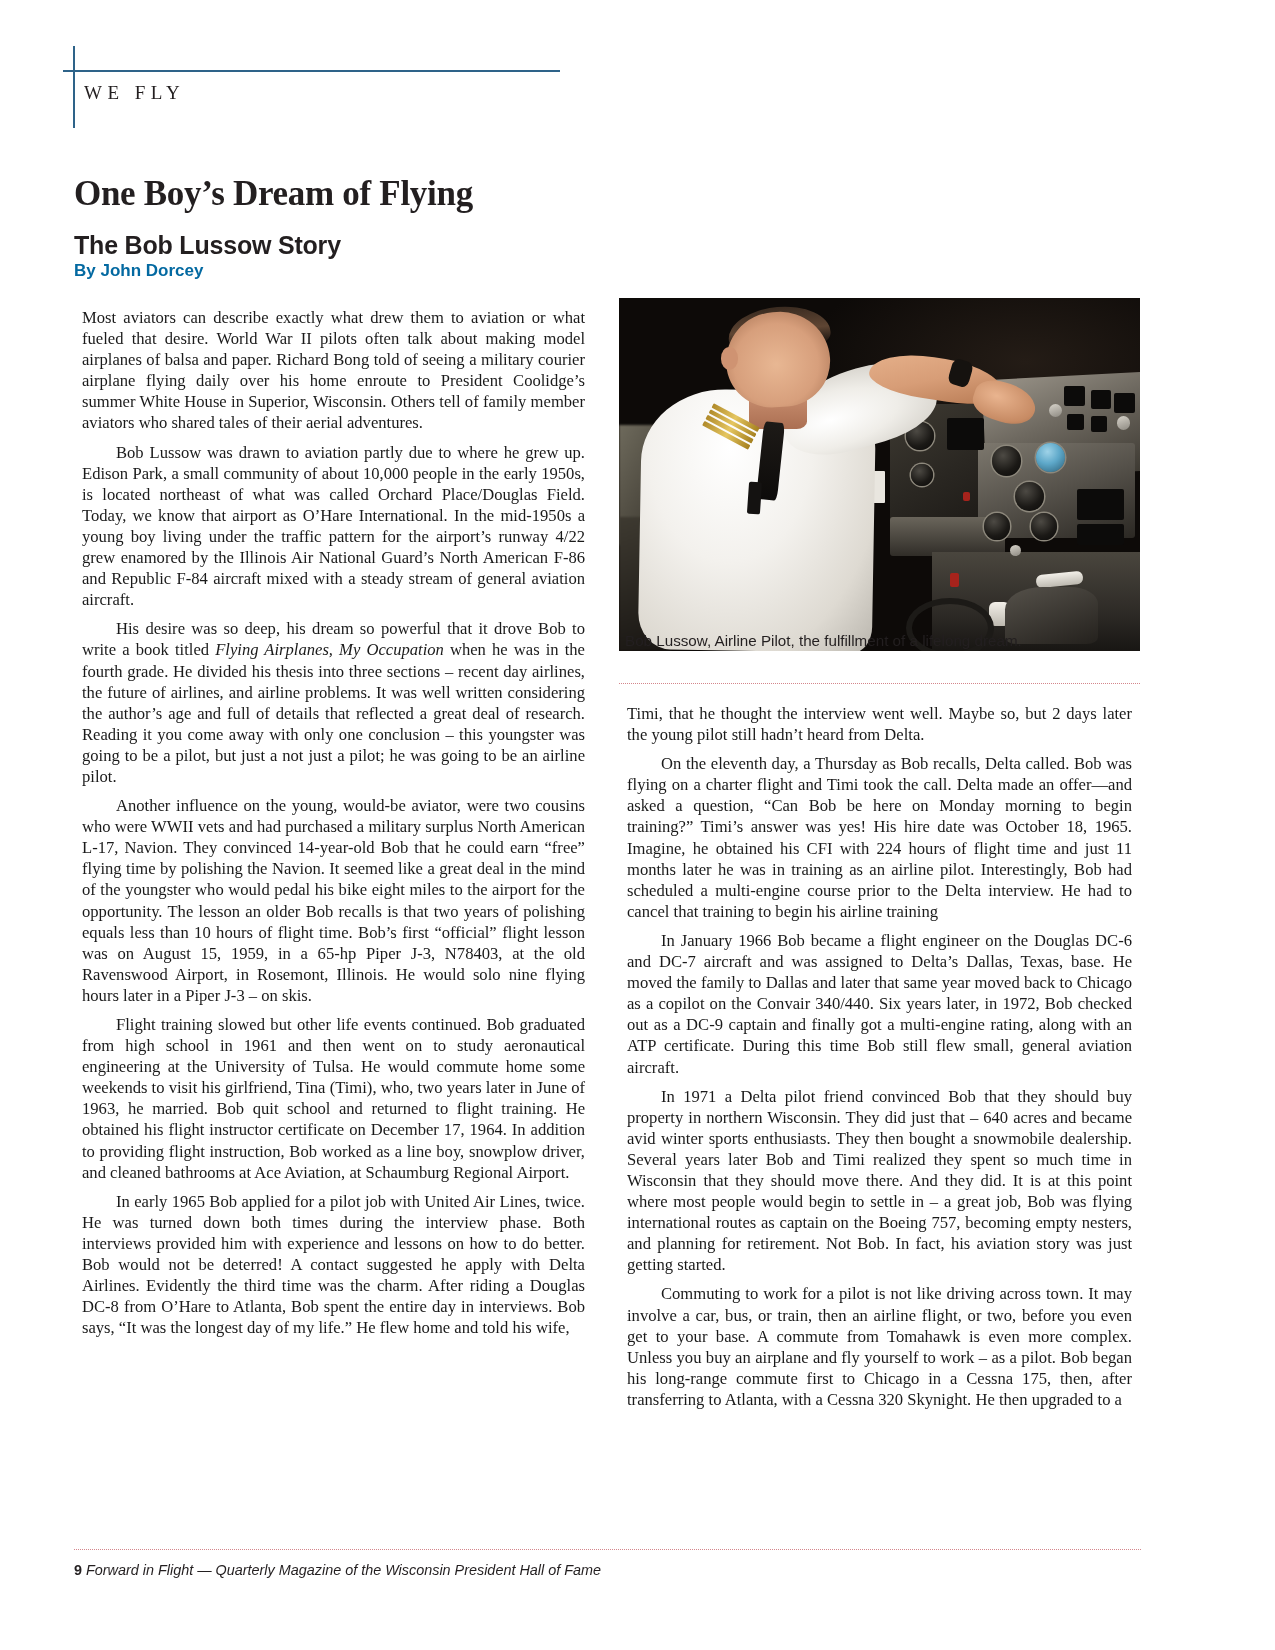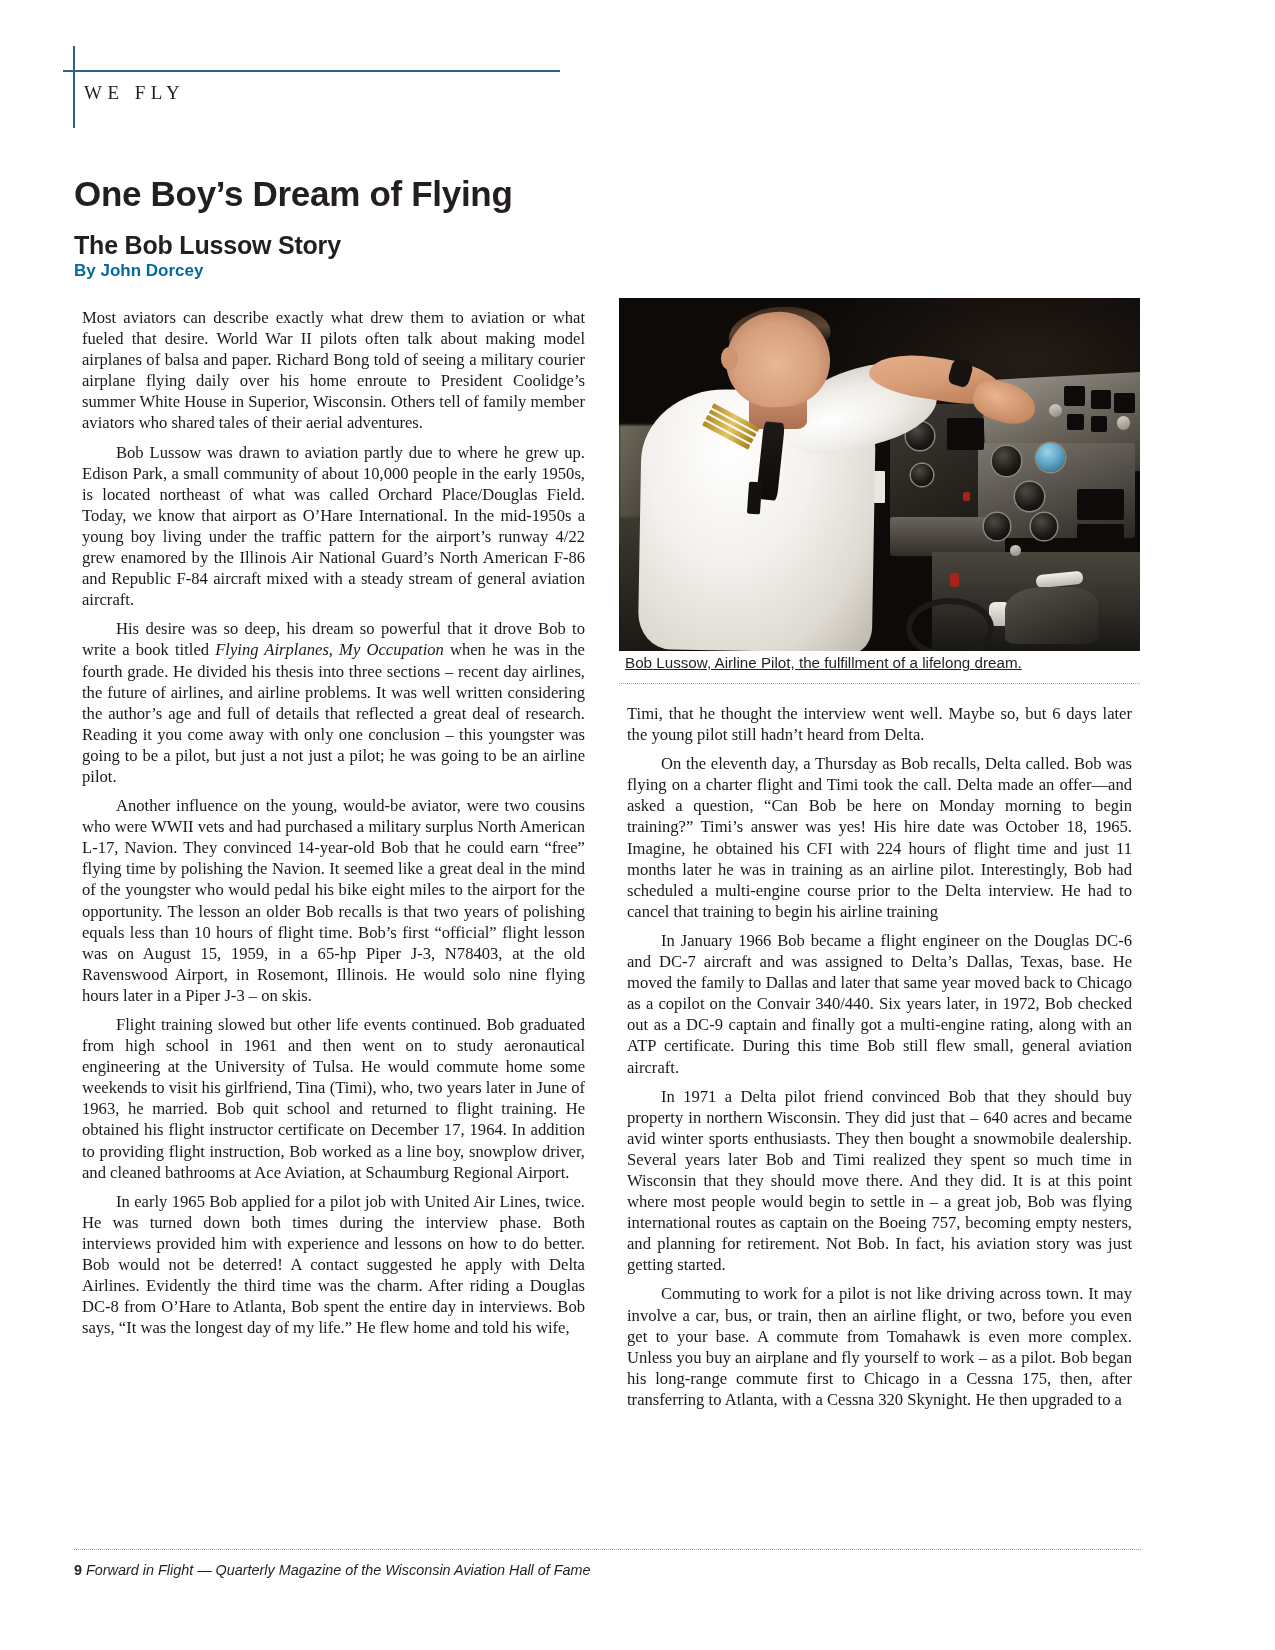--- a/index.html
+++ b/index.html
@@ -52,21 +52,21 @@
     letter-spacing: 5.5px;
     color: #231f20;
   }
 
   
   .headline {
     position: absolute;
     left: 74px;
     top: 165px;
     width: 620px;
-    font-family: Liberation Sans, sans-serif;
+    font-family: Liberation Serif, serif;
     font-weight: bold;
     font-size: 35px;
     line-height: 40px;
     color: #231f20;
     letter-spacing: -0.3px;
     margin-top: 9px;
   }
   .subhead {
     position: absolute;
     left: 74px;
@@ -283,27 +283,26 @@
     position: absolute; left: 55%; top: 85%; width: 17%; height: 17%;
     border: 6px solid #1c1a17;
     border-radius: 50%;
     background: transparent;
   }
 
   
   .caption {
     position: absolute;
     left: 625px;
-    top: 653px;
+    top: 631px;
     width: 515px;
     font-family: "Liberation Sans", "DejaVu Sans", sans-serif;
     font-size: 15.2px;
     line-height: 20px;
     color: #231f20;
-    text-decoration: underline;
   }
   .caption-rule {
     position: absolute;
     left: 619px;
     top: 683px;
     width: 521px;
     height: 1px;
     border-top: 1.4px dotted #d4868c;
   }
 
@@ -413,26 +412,26 @@
 
   <div class="col col-left">
       <p>Most aviators can describe exactly what drew them to aviation or what fueled that desire. World War II pilots often talk about making model airplanes of balsa and paper. Richard Bong told of seeing a military courier airplane flying daily over his home enroute to President Coolidge’s summer White House in Superior, Wisconsin. Others tell of family member aviators who shared tales of their aerial adventures.</p>
       <p>Bob Lussow was drawn to aviation partly due to where he grew up. Edison Park, a small community of about 10,000 people in the early 1950s, is located northeast of what was called Orchard Place/Douglas Field. Today, we know that airport as O’Hare International. In the mid-1950s a young boy living under the traffic pattern for the airport’s runway 4/22 grew enamored by the Illinois Air National Guard’s North American F-86 and Republic F-84 aircraft mixed with a steady stream of general aviation aircraft.</p>
       <p>His desire was so deep, his dream so powerful that it drove Bob to write a book titled <em>Flying Airplanes, My Occupation</em> when he was in the fourth grade. He divided his thesis into three sections – recent day airlines, the future of airlines, and airline problems. It was well written considering the author’s age and full of details that reflected a great deal of research. Reading it you come away with only one conclusion – this youngster was going to be a pilot, but just a not just a pilot; he was going to be an airline pilot.</p>
       <p>Another influence on the young, would-be aviator, were two cousins who were WWII vets and had purchased a military surplus North American L-17, Navion. They convinced 14-year-old Bob that he could earn “free” flying time by polishing the Navion. It seemed like a great deal in the mind of the youngster who would pedal his bike eight miles to the airport for the opportunity. The lesson an older Bob recalls is that two years of polishing equals less than 10 hours of flight time. Bob’s first “official” flight lesson was on August 15, 1959, in a 65-hp Piper J-3, N78403, at the old Ravenswood Airport, in Rosemont, Illinois. He would solo nine flying hours later in a Piper J-3 – on skis.</p>
       <p>Flight training slowed but other life events continued. Bob graduated from high school in 1961 and then went on to study aeronautical engineering at the University of Tulsa. He would commute home some weekends to visit his girlfriend, Tina (Timi), who, two years later in June of 1963, he married. Bob quit school and returned to flight training. He obtained his flight instructor certificate on December 17, 1964. In addition to providing flight instruction, Bob worked as a line boy, snowplow driver, and cleaned bathrooms at Ace Aviation, at Schaumburg Regional Airport.</p>
       <p>In early 1965 Bob applied for a pilot job with United Air Lines, twice. He was turned down both times during the interview phase. Both interviews provided him with experience and lessons on how to do better. Bob would not be deterred! A contact suggested he apply with Delta Airlines. Evidently the third time was the charm. After riding a Douglas DC-8 from O’Hare to Atlanta, Bob spent the entire day in interviews. Bob says, “It was the longest day of my life.” He flew home and told his wife,</p>
     </div>
   <div class="col col-right-top">
-      <p>Timi, that he thought the interview went well. Maybe so, but 6 days later the young pilot still hadn’t heard from Delta.</p>
+      <p>Timi, that he thought the interview went well. Maybe so, but 2 days later the young pilot still hadn’t heard from Delta.</p>
       <p>On the eleventh day, a Thursday as Bob recalls, Delta called. Bob was flying on a charter flight and Timi took the call. Delta made an offer—and asked a question, “Can Bob be here on Monday morning to begin training?” Timi’s answer was yes! His hire date was October 18, 1965. Imagine, he obtained his CFI with 224 hours of flight time and just 11 months later he was in training as an airline pilot. Interestingly, Bob had scheduled a multi-engine course prior to the Delta interview. He had to cancel that training to begin his airline training</p>
       <p>In January 1966 Bob became a flight engineer on the Douglas DC-6 and DC-7 aircraft and was assigned to Delta’s Dallas, Texas, base. He moved the family to Dallas and later that same year moved back to Chicago as a copilot on the Convair 340/440. Six years later, in 1972, Bob checked out as a DC-9 captain and finally got a multi-engine rating, along with an ATP certificate. During this time Bob still flew small, general aviation aircraft.</p>
       <p>In 1971 a Delta pilot friend convinced Bob that they should buy property in northern Wisconsin. They did just that – 640 acres and became avid winter sports enthusiasts. They then bought a snowmobile dealership. Several years later Bob and Timi realized they spent so much time in Wisconsin that they should move there. And they did. It is at this point where most people would begin to settle in – a great job, Bob was flying international routes as captain on the Boeing 757, becoming empty nesters, and planning for retirement. Not Bob. In fact, his aviation story was just getting started.</p>
       <p>Commuting to work for a pilot is not like driving across town. It may involve a car, bus, or train, then an airline flight, or two, before you even get to your base. A commute from Tomahawk is even more complex. Unless you buy an airplane and fly yourself to work – as a pilot. Bob began his long-range commute first to Chicago in a Cessna 175, then, after transferring to Atlanta, with a Cessna 320 Skynight. He then upgraded to a</p>
     </div>
 
   <div class="footer-rule"></div>
   <div class="footer">
     <span class="pg">9</span>
-    <span class="ft">Forward in Flight — Quarterly Magazine of the Wisconsin Aviation Hall of Fame</span>
+    <span class="ft">Forward in Flight — Quarterly Magazine of the Wisconsin President Hall of Fame</span>
   </div>
 
 </div>
 
 </body></html>

